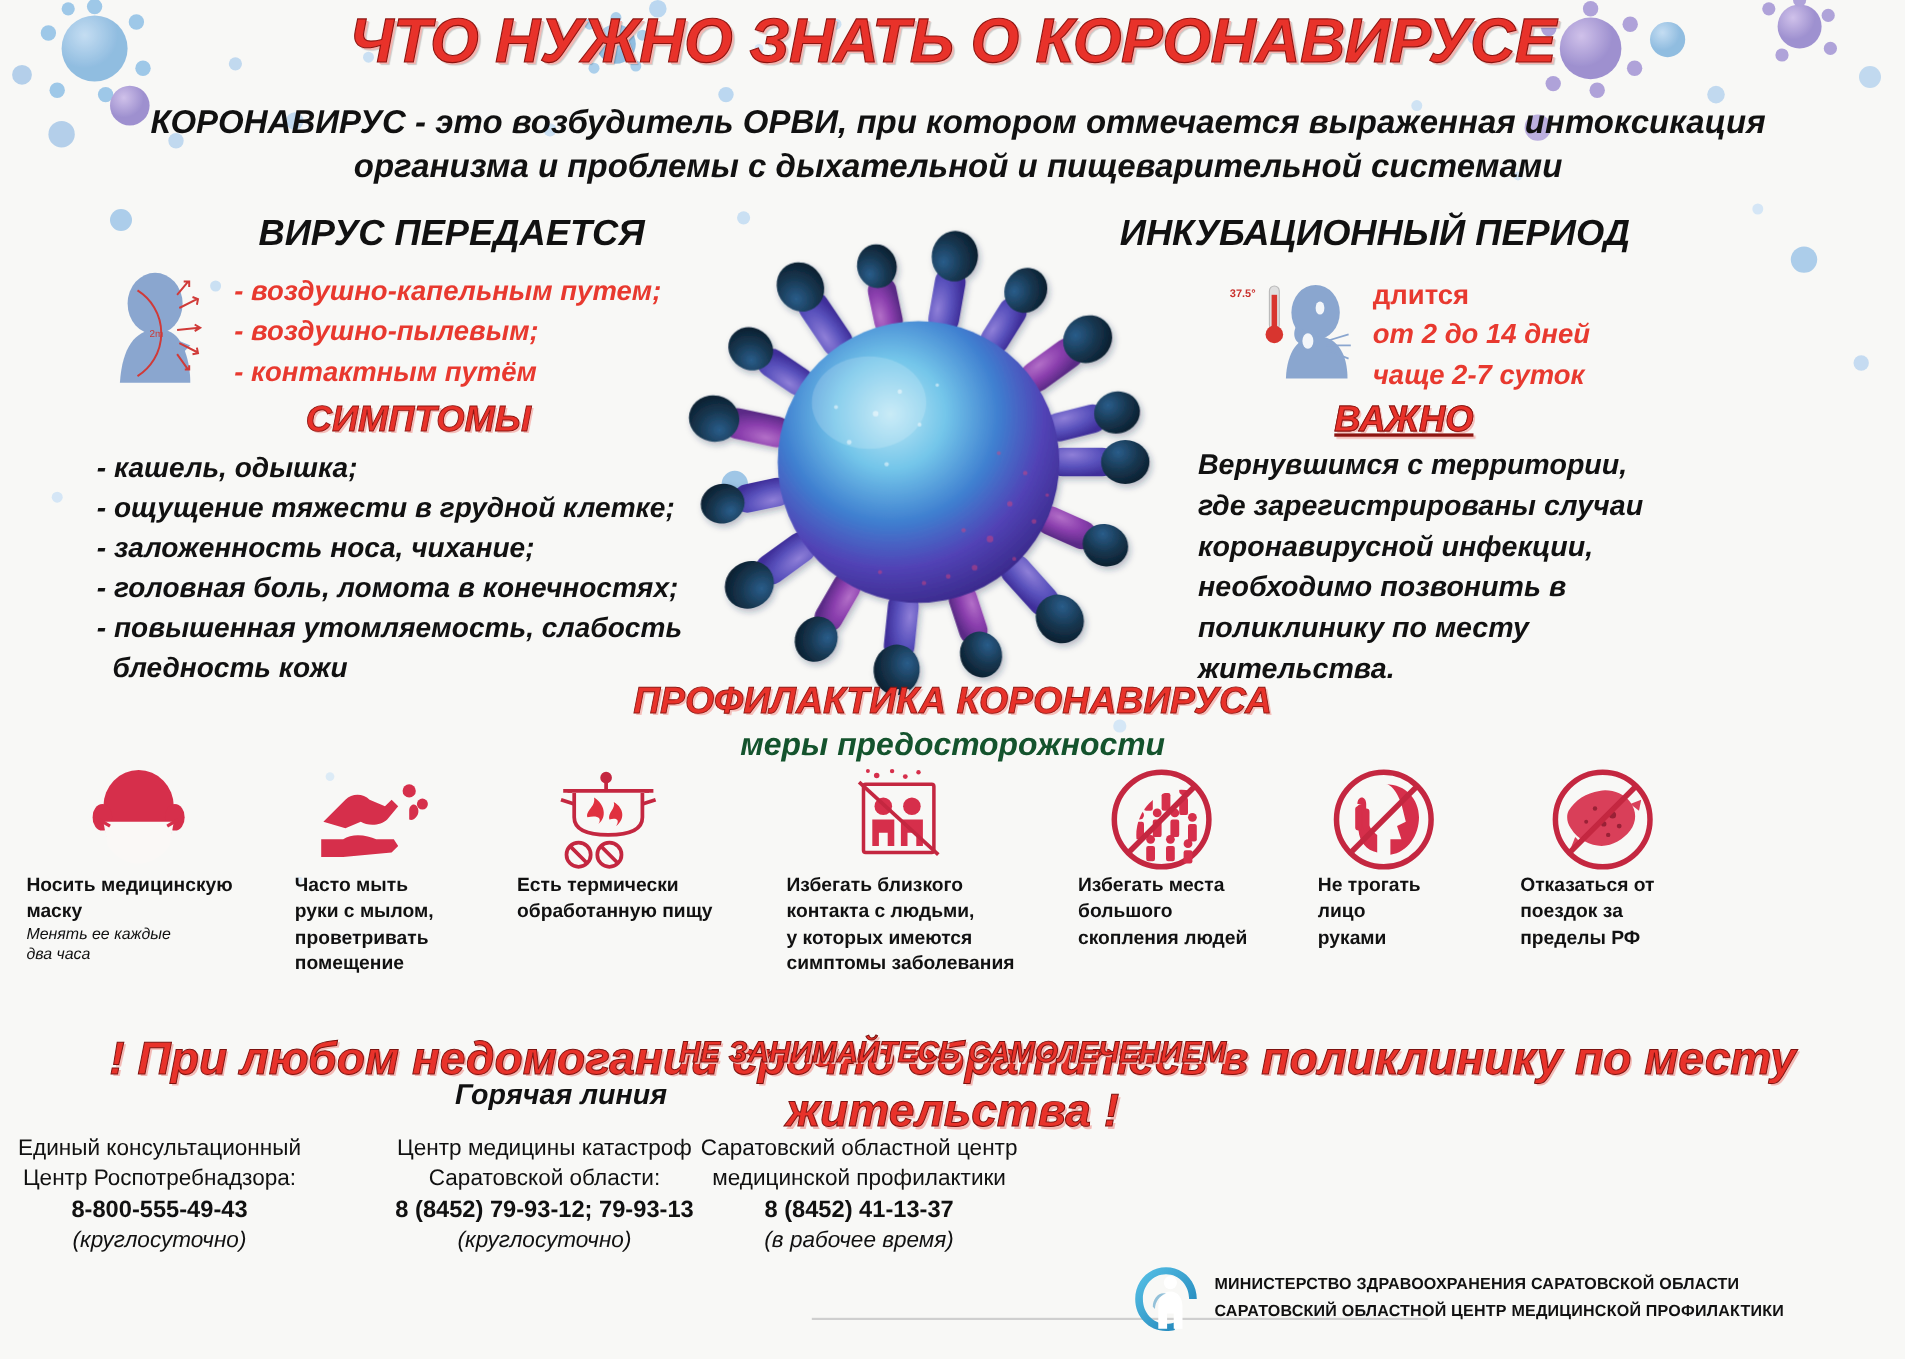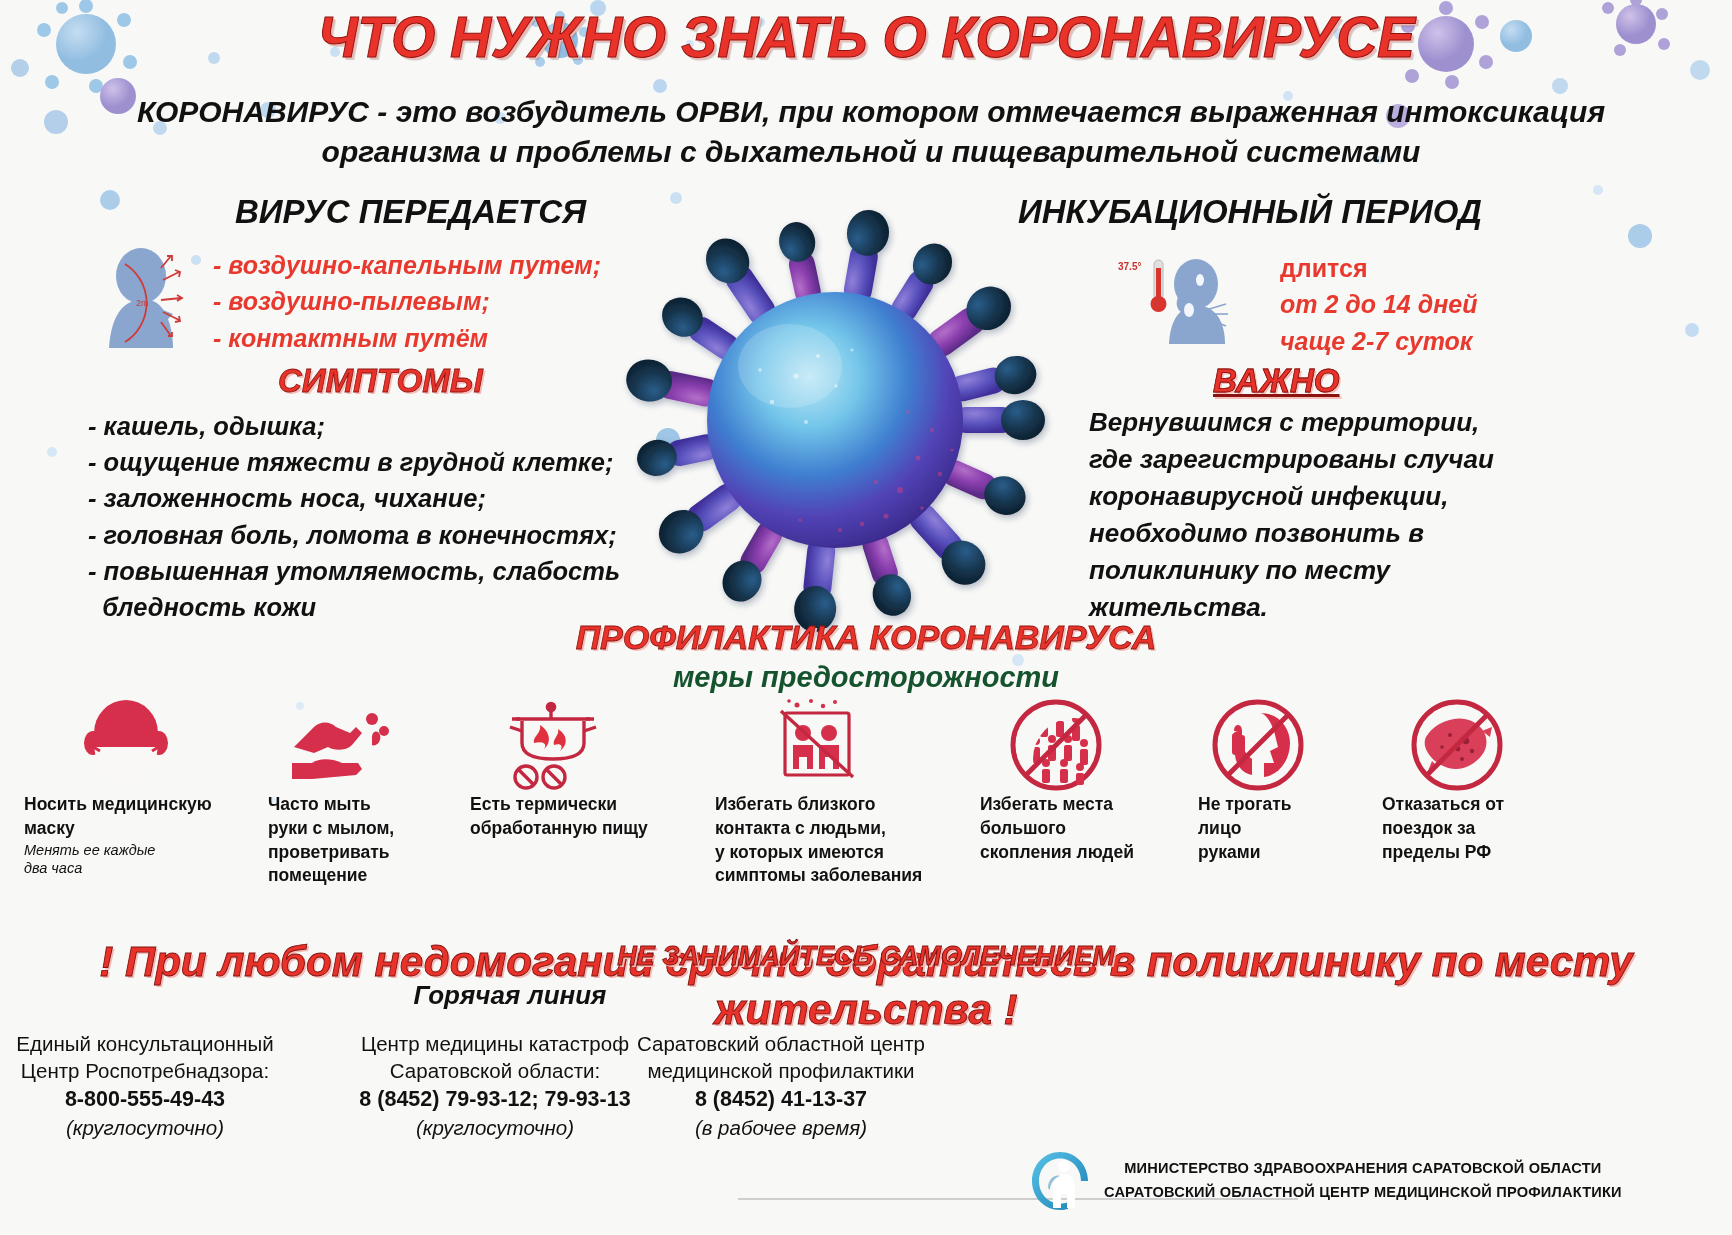--- a/index.html
+++ b/index.html
@@ -37,21 +37,21 @@
     position:absolute;font-weight:bold;font-style:italic;
     font-size:33px;color:#e8322a;
     -webkit-text-stroke:.8px #8c1410;
     text-shadow:2px 2px 0 #f5c0bc;
   }
 
   .red-italic{color:#e8392f;font-style:italic;font-weight:bold;}
   .blk-italic{color:#111;font-style:italic;font-weight:bold;}
 
   .transmission-list{position:absolute;left:213px;top:247px;font-size:25px;line-height:1.45;}
-  .incub-list{position:absolute;left:1248px;top:250px;font-size:25px;line-height:1.45;margin-left:32px;}
+  .incub-list{position:absolute;left:1248px;top:250px;font-size:25px;line-height:1.45;}
   .incub-list .l1{font-style:normal;}
 
   .symptom-list{position:absolute;left:88px;top:408px;font-size:25.5px;line-height:1.42;}
   .important-body{position:absolute;left:1089px;top:404px;width:560px;font-size:26px;line-height:1.42;}
 
   .prophylaxis-sub{
     position:absolute;left:0;right:0;top:661px;text-align:center;
     font-size:29px;font-weight:bold;font-style:italic;color:#14532d;
   }
 
@@ -79,21 +79,21 @@
 
   .hotline{
     position:absolute;left:330px;top:980px;width:360px;text-align:center;
     font-size:26px;font-weight:bold;font-style:italic;color:#111;
   }
   .contact{position:absolute;text-align:center;font-size:20.5px;line-height:1.34;color:#111;}
   .contact .phone{font-weight:bold;font-size:21.5px;}
   .contact .note{font-style:italic;}
 
   .ministry{position:absolute;left:1030px;top:1150px;display:flex;align-items:center;gap:14px;}
-  .ministry .mtext div{font-size:14.6px;font-weight:bold;letter-spacing:.2px;color:#111;line-height:1.62;text-align:center;}
+  .ministry .mtext div{font-size:14.6px;font-weight:bold;letter-spacing:.2px;color:#111;line-height:1.62;}
   .logo{width:60px;height:62px;position:relative;flex:0 0 auto;}
 
   .vline{position:absolute;left:738px;top:1198px;width:560px;height:2px;background:#cfcfcf;}
 </style>
 </head>
 <body>
 
 <div class="poster">
 
   <svg style="position:absolute;left:0;top:0;width:1732px;height:1235px;pointer-events:none;">

